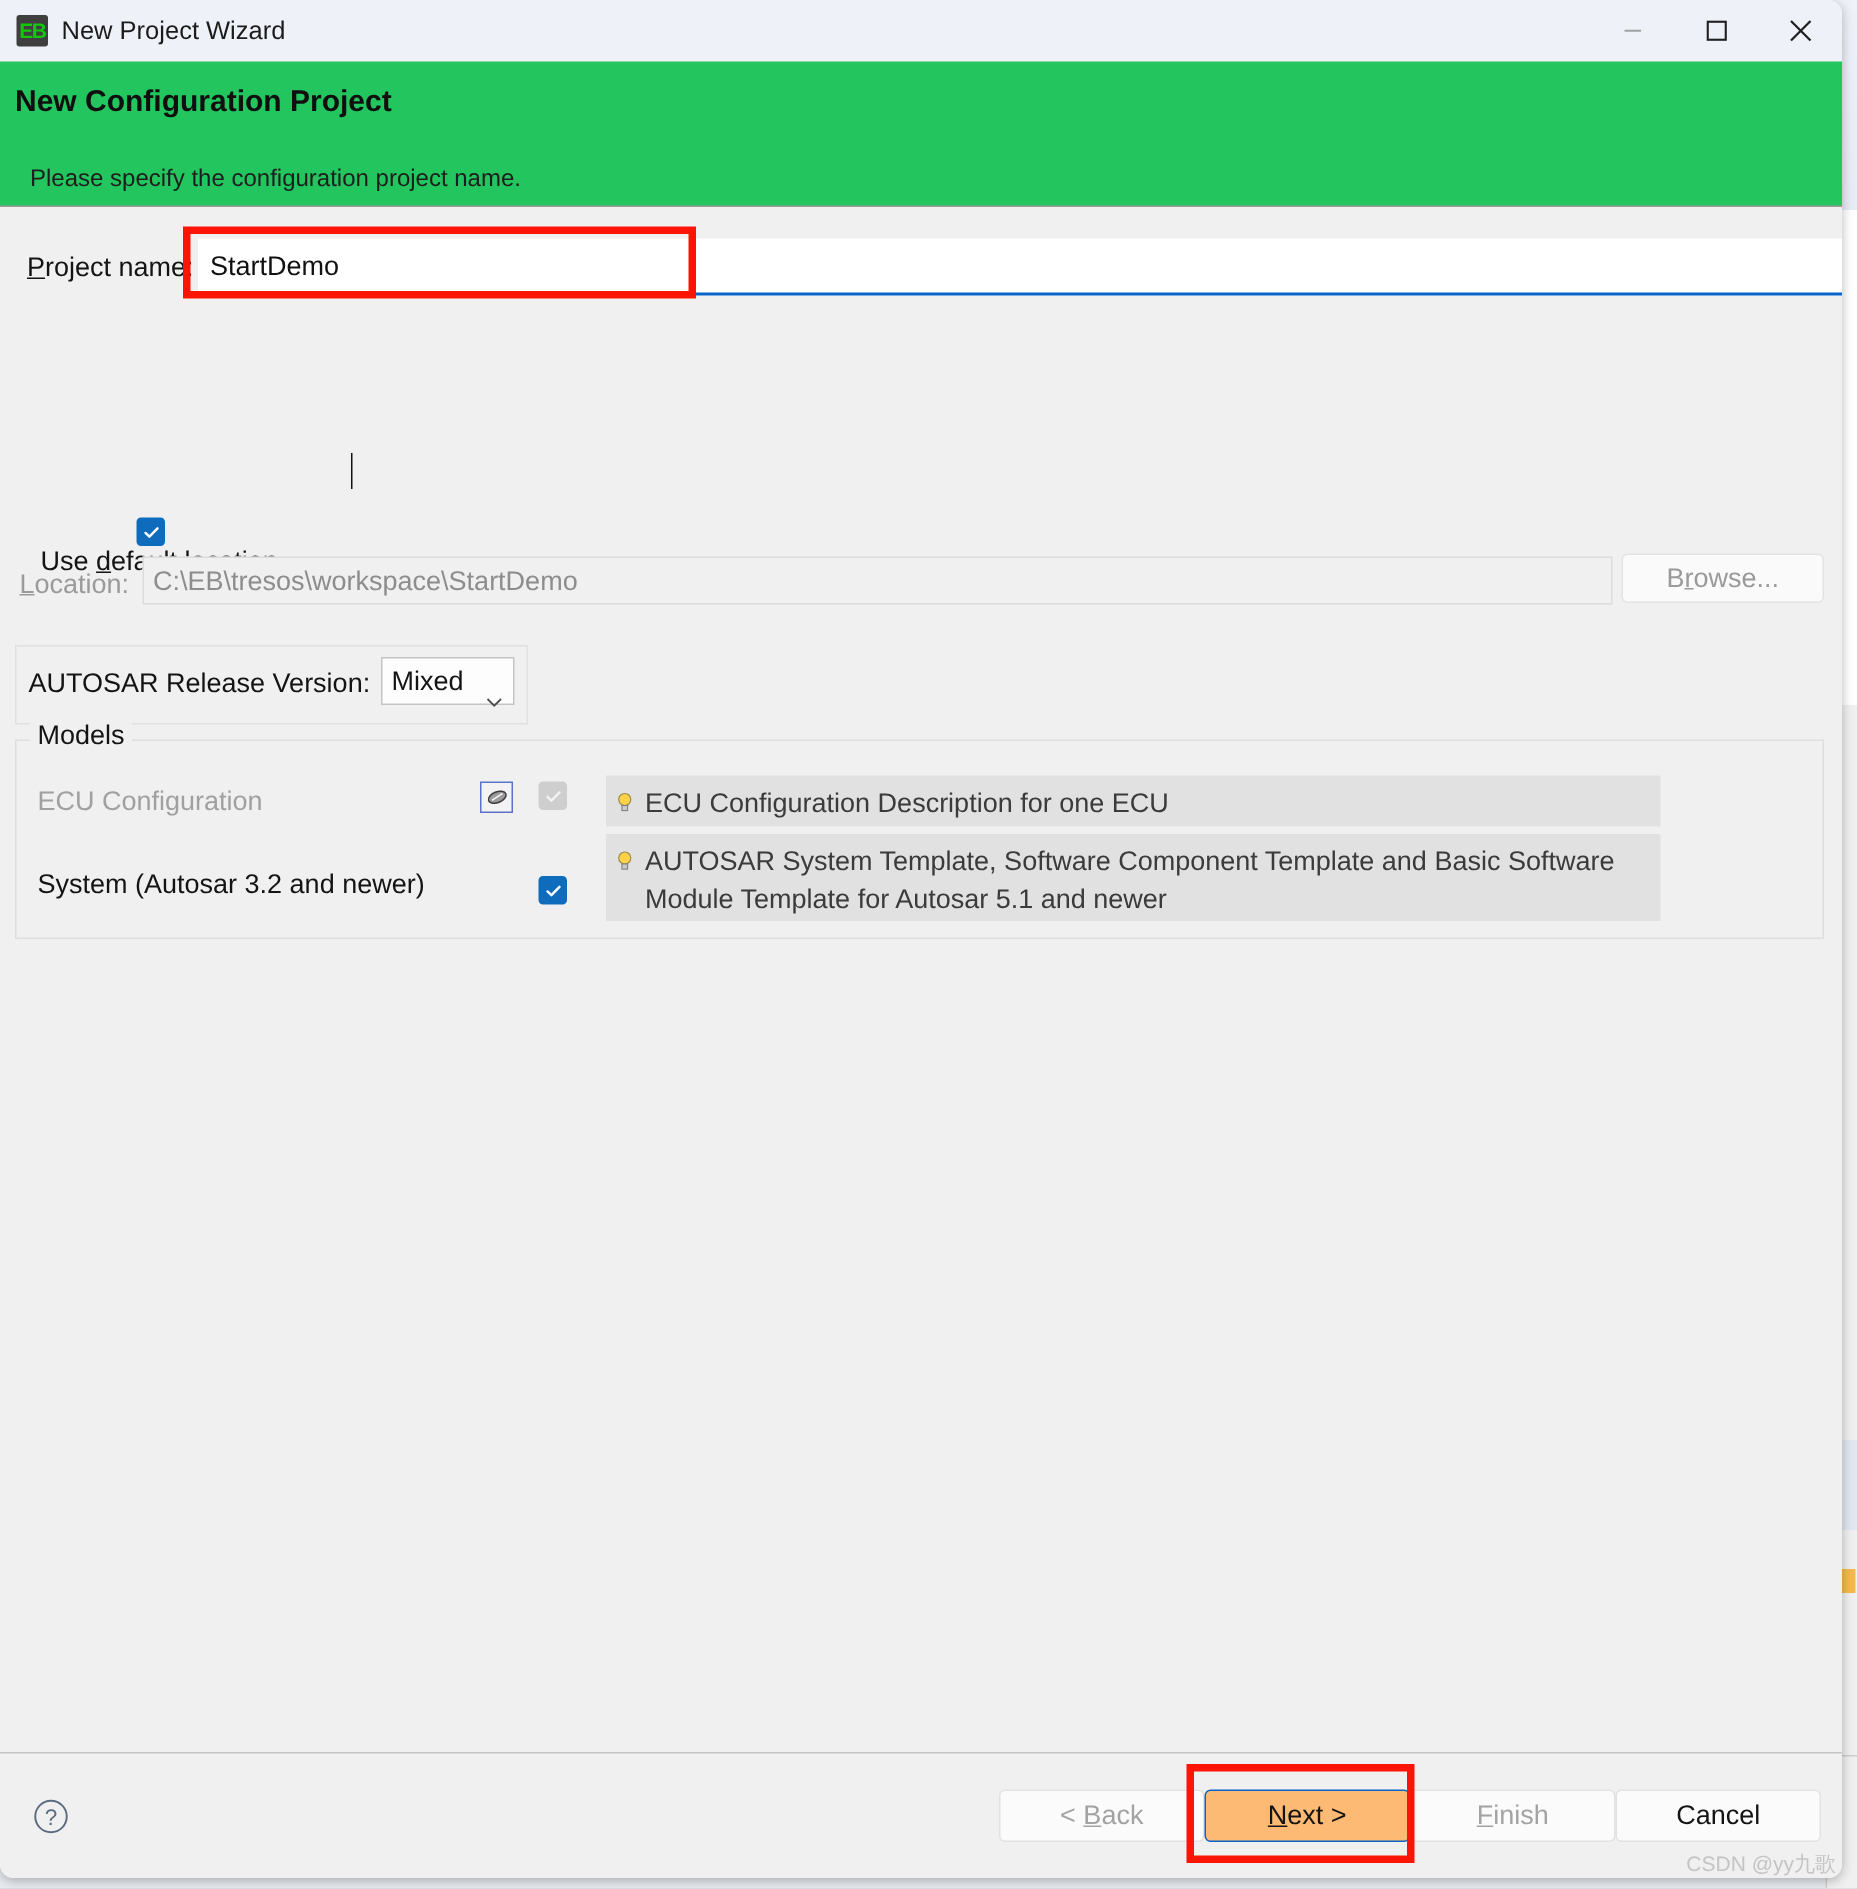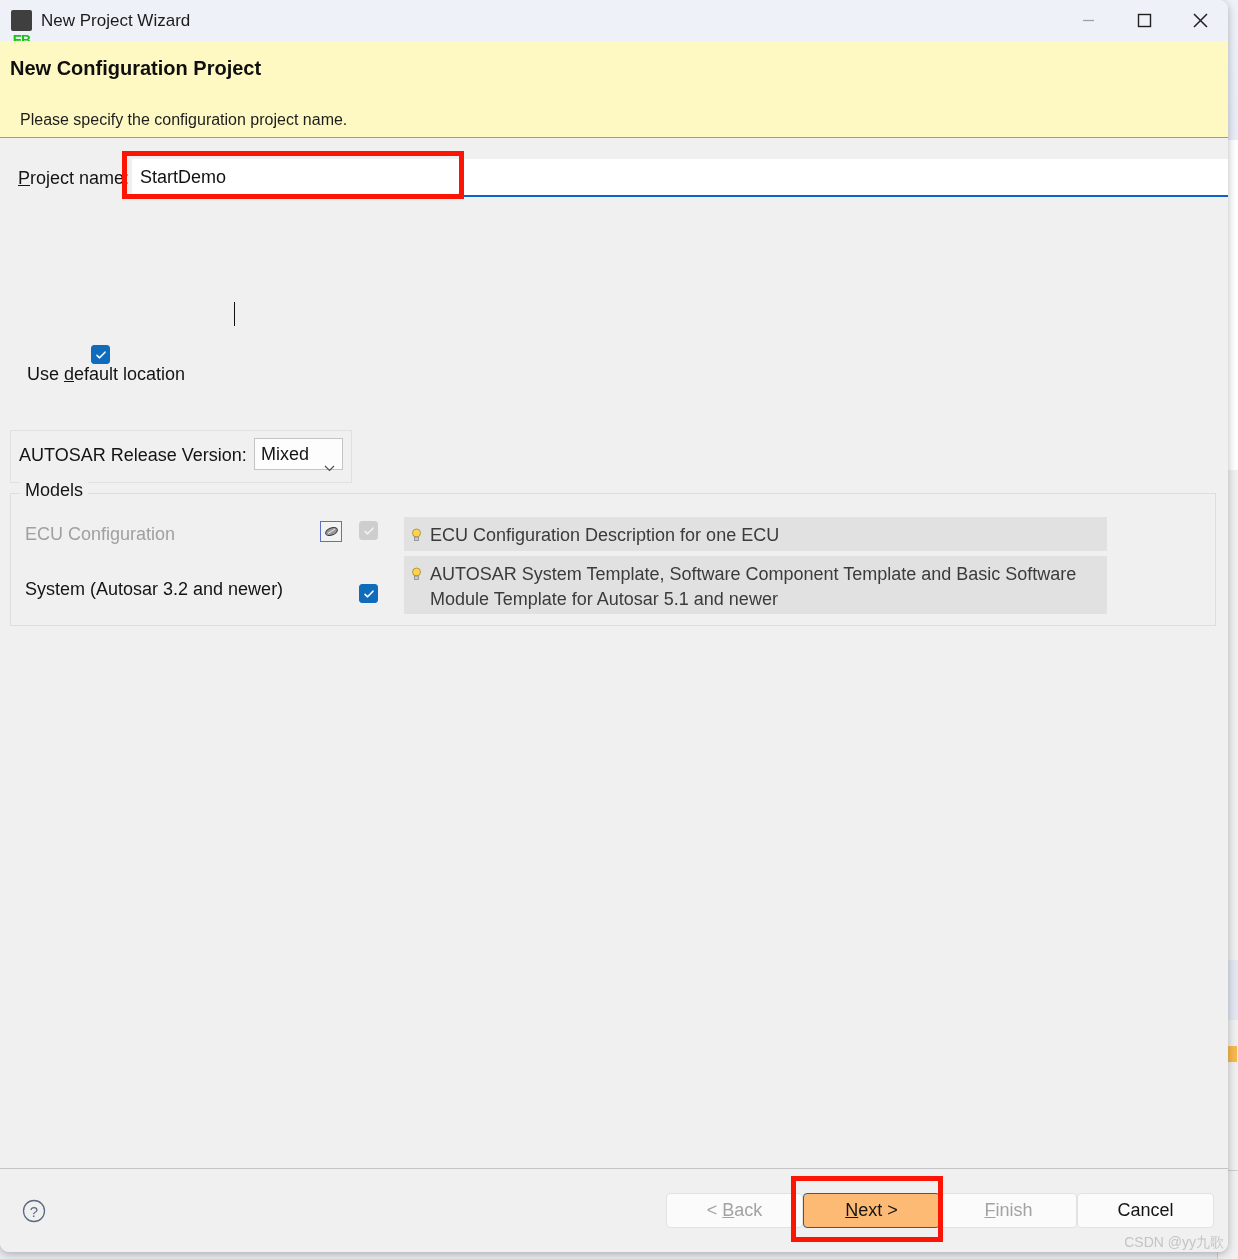--- a/index.html
+++ b/index.html
@@ -78,21 +78,20 @@
   .app-icon .eb {
     position: absolute;
     inset: 0;
     color: #16c60c;
     font-size: 14px;
     font-weight: bold;
     line-height: 21px;
     text-align: center;
     font-family: "Liberation Sans", sans-serif;
     letter-spacing: -1px;
-    margin-top: 20px;
   }
   .win-title {
     font-size: 17px;
     color: #1b1b1b;
   }
   .win-controls {
     position: absolute;
     top: 0; right: 0;
     display: flex;
     height: 41px;
@@ -100,21 +99,21 @@
   .win-btn {
     width: 56px; height: 41px;
     display: flex; align-items: center; justify-content: center;
     cursor: default;
   }
   .win-btn svg { display: block; }
   .win-btn.min { opacity: 0.38; }
 
   
   .header {
-    background: #fef9c3;
+    background: #22c55e;
     height: 96px;
     border-bottom: 1px solid #9a9a9a;
     position: relative;
   }
   .header h1 {
     margin: 0;
     position: absolute;
     left: 10px; top: 16px;
     font-size: 20px;
     font-weight: bold;
@@ -447,20 +446,25 @@
 
       <div class="row-default-loc">
         <span class="cb checked">
           <svg width="12" height="12" viewBox="0 0 12 12">
               <path d="M2 6.3 L4.6 8.8 L10 3.2" fill="none" stroke-width="1.6" stroke-linecap="round" stroke-linejoin="round"></path>
             </svg>
         </span>
         <span class="cb-label">Use <span class="u">d</span>efault location</span>
       </div>
 
+      <div class="row-location">
+        <div class="lbl-location"><span class="u">L</span>ocation:</div>
+        <div class="loc-field">C:\EB\tresos\workspace\StartDemo</div>
+        <button class="btn-browse">B<span class="u">r</span>owse...</button>
+      </div>
 
       <div class="grp-autosar">
         <div class="lbl-autosar">AUTOSAR Release Version:</div>
         <div class="sel-autosar">
           <span>Mixed</span>
           <span class="chev">
             <svg width="11" height="7" viewBox="0 0 11 7">
                 <path d="M1 1 L5.5 5.5 L10 1" fill="none" stroke="#4d4d4d" stroke-width="1.2"></path>
               </svg>
           </span>

